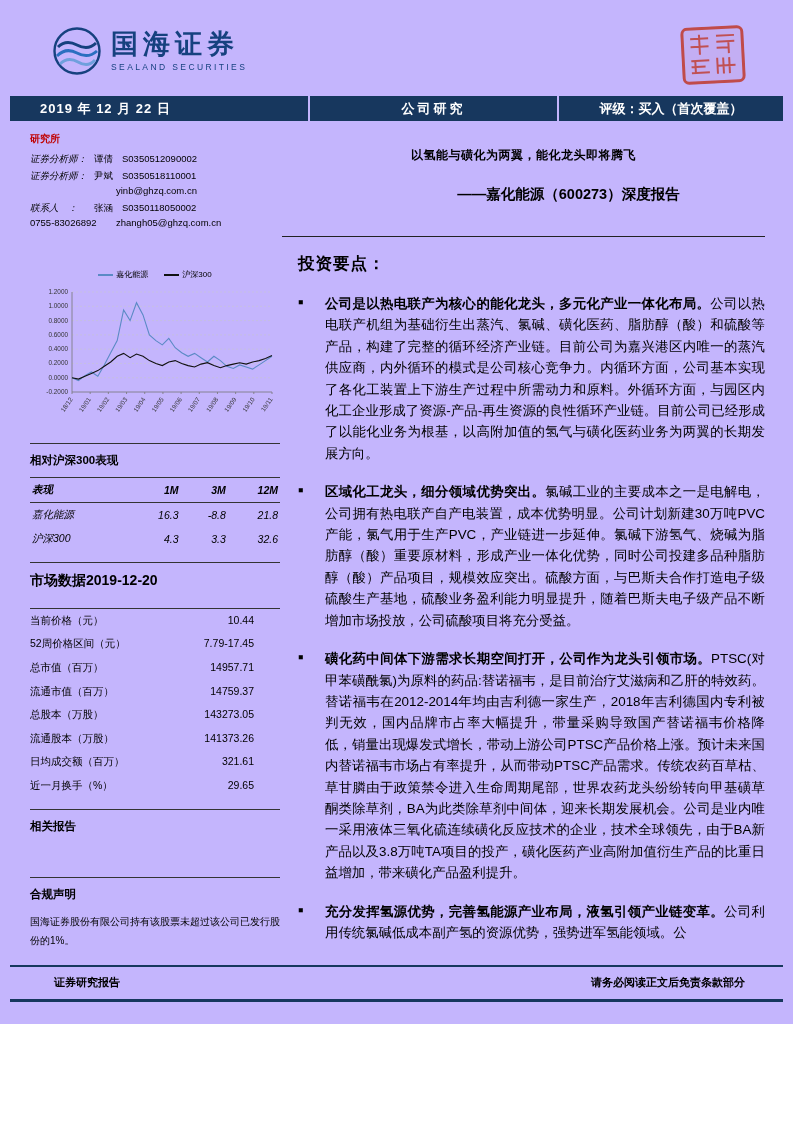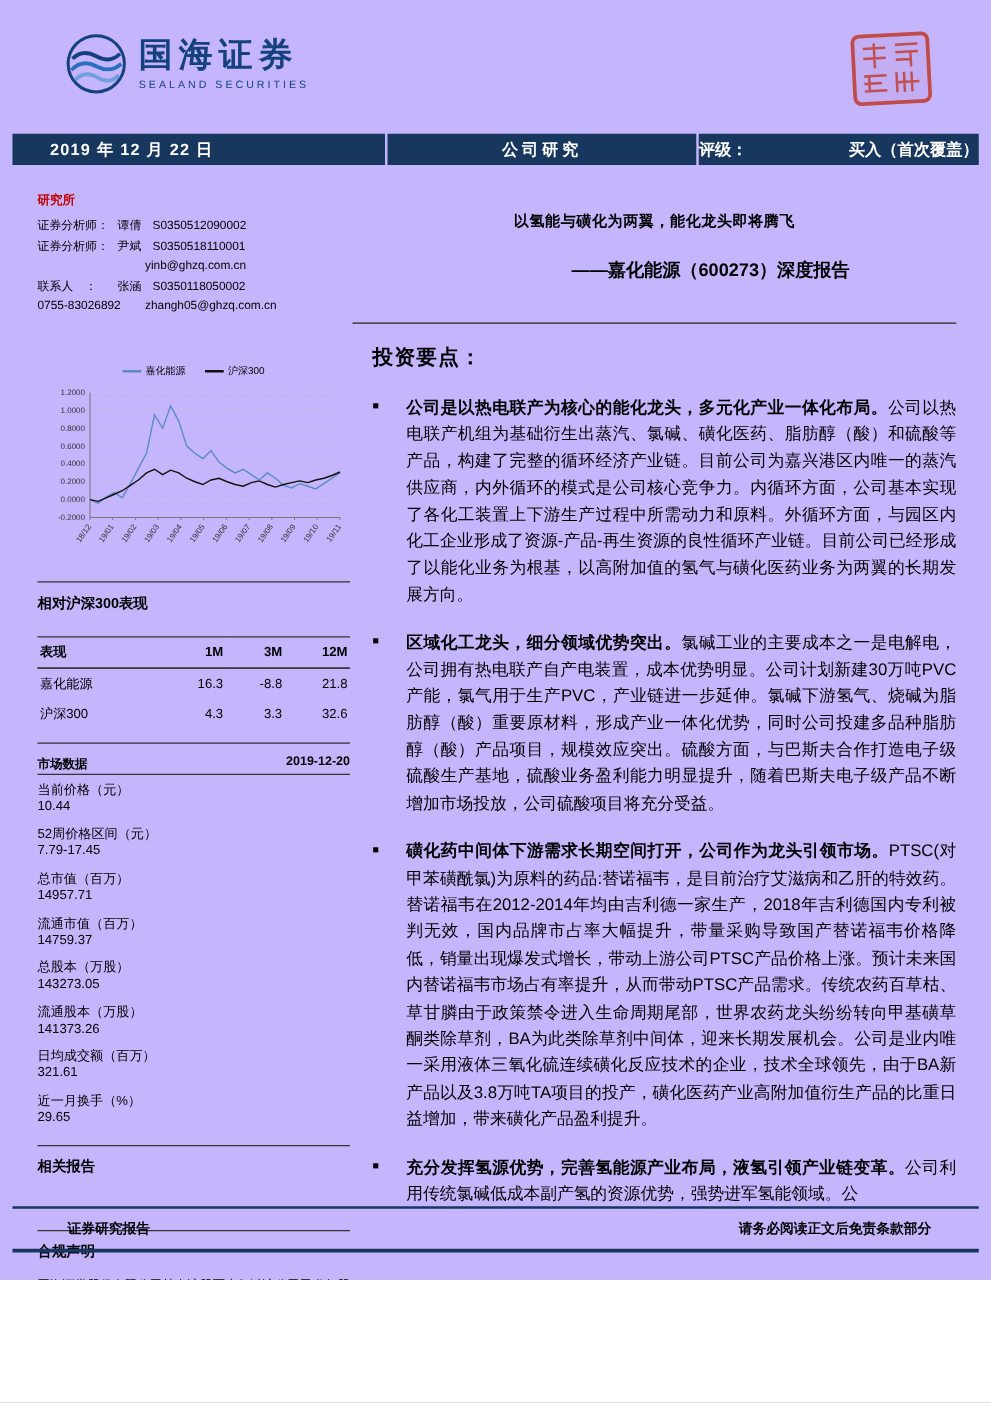--- a/index.html
+++ b/index.html
@@ -9,31 +9,31 @@
     font-family: "Liberation Sans", "DejaVu Sans", sans-serif; color:#000;
   }
   
   .top { display:flex; justify-content:space-between; align-items:flex-start; padding:26px 40px 8px 52px; height:96px; }
   .brand { display:flex; align-items:center; gap:9px; }
   .logo-mark { width:50px; height:50px; }
   .brand-cn { font-size:27px; font-weight:700; color:#16417f; letter-spacing:5px; line-height:1; }
   .brand-en { font-size:8.5px; color:#16417f; letter-spacing:2.4px; margin-top:4px; }
   .seal { width:64px; height:58px; margin-right:8px; transform:rotate(-3deg); }
   
-  .bar { display:flex; margin:11px 10px; height:25px; gap:2px; }
+  .bar { display:flex; margin:0 10px; height:25px; gap:2px; }
   .bar > div { background:#17375e; color:#fff; font-weight:700; font-size:13px; display:flex; align-items:center; }
   .bar-date { width:298px; padding-left:30px; letter-spacing:1px; }
   .bar-center { flex:1; justify-content:center; letter-spacing:3px; }
-  .bar-right { width:224px; justify-content:space-between; }
+  .bar-right { width:224px; justify-content:center; }
   
   .info { display:flex; padding:10px 28px 0 30px; }
   .analysts { width:252px; flex:none; font-size:9.5px; line-height:15px; }
   .institute { color:#c00000; font-weight:700; font-size:10px; margin-bottom:5px; }
   .an { margin-bottom:2px; }
-  .an-role { display:inline-block; width:64px; }
+  .an-role { display:inline-block; width:64px;font-style:italic; }
   .an-name { display:inline-block; width:28px; }
   .an-phone { display:inline-block; min-width:86px; }
   .titleblock { flex:1; text-align:center; padding-top:16px; height:106px; border-bottom:1.2px solid #222; }
   .title { font-size:12px; font-weight:700; letter-spacing:.5px; }
   .subtitle { font-size:14.5px; font-weight:700; margin-top:21px; padding-left:90px; }
   
   .body { display:flex; padding:8px 28px 0 30px; gap:18px; height:790px; overflow:hidden; }
   .sidebar { width:250px; flex:none; font-size:10.5px; }
   .main { flex:1; }
   .sec { border-top:1px solid #333; margin-top:11px; padding-top:9px; }
@@ -41,28 +41,28 @@
   .sb-title { font-weight:700; font-size:11.5px; }
   
   .legend { display:flex; justify-content:center; gap:16px; font-size:8px; margin-top:9px; }
   .legend .sw { display:inline-block; width:15px; height:2px; vertical-align:middle; margin-right:3px; }
   .trend-svg { width:250px; height:150px; display:block; margin-top:2px; }
   .trend-svg .grid { stroke:#c9c9c9; stroke-width:.5; stroke-dasharray:2 2; }
   .trend-svg .axis { stroke:#777; stroke-width:.8; }
   .trend-svg .ylab { font-size:6.4px; fill:#333; text-anchor:end; font-family:"Liberation Sans",sans-serif; }
   .trend-svg .xlab { font-size:6.4px; fill:#333; text-anchor:end; font-family:"Liberation Sans",sans-serif; }
   
-  .perf { width:100%; border-collapse:collapse; margin-top:19px; font-size:10.5px; }
+  .perf { width:100%; border-collapse:collapse; margin-top:9px; font-size:10.5px;font-style:italic; }
   .perf th, .perf td { padding:5px 2px; text-align:right; }
   .perf th:first-child, .perf td:first-child { text-align:left; }
   .perf thead tr { border-top:1px solid #333; border-bottom:1px solid #333; }
   .perf th { font-weight:700; }
   
-  .md-head { display:flex; justify-content:space-between; font-weight:700; font-size:10px; padding-bottom:1px; border-bottom:1px solid #333; }
-  .md-row { display:flex; justify-content:space-between; padding:4.8px 0; font-size:10.5px;flex-direction:column; }
+  .md-head { display:flex; font-weight:700; font-size:14px; padding-bottom:18px; border-bottom:1px solid #333; }
+  .md-row { display:flex; justify-content:space-between; padding:4.8px 0; font-size:10.5px; }
   .md-row .val { padding-right:26px; }
   .related-pad { padding-bottom:32px; }
   .comp-text { margin-top:10px; font-size:10px; line-height:1.95; }
   
   .ip-title { font-size:16.5px; font-weight:700; margin:8px 0 18px; letter-spacing:1px; }
   .bullet { display:flex; margin-bottom:17px; }
   .marker { width:27px; flex:none; font-size:8.5px; padding-top:4px; }
   .btext { flex:1; font-size:13.4px; line-height:21.4px; text-align:justify; }
   .btext .lead { font-weight:700; }
   

